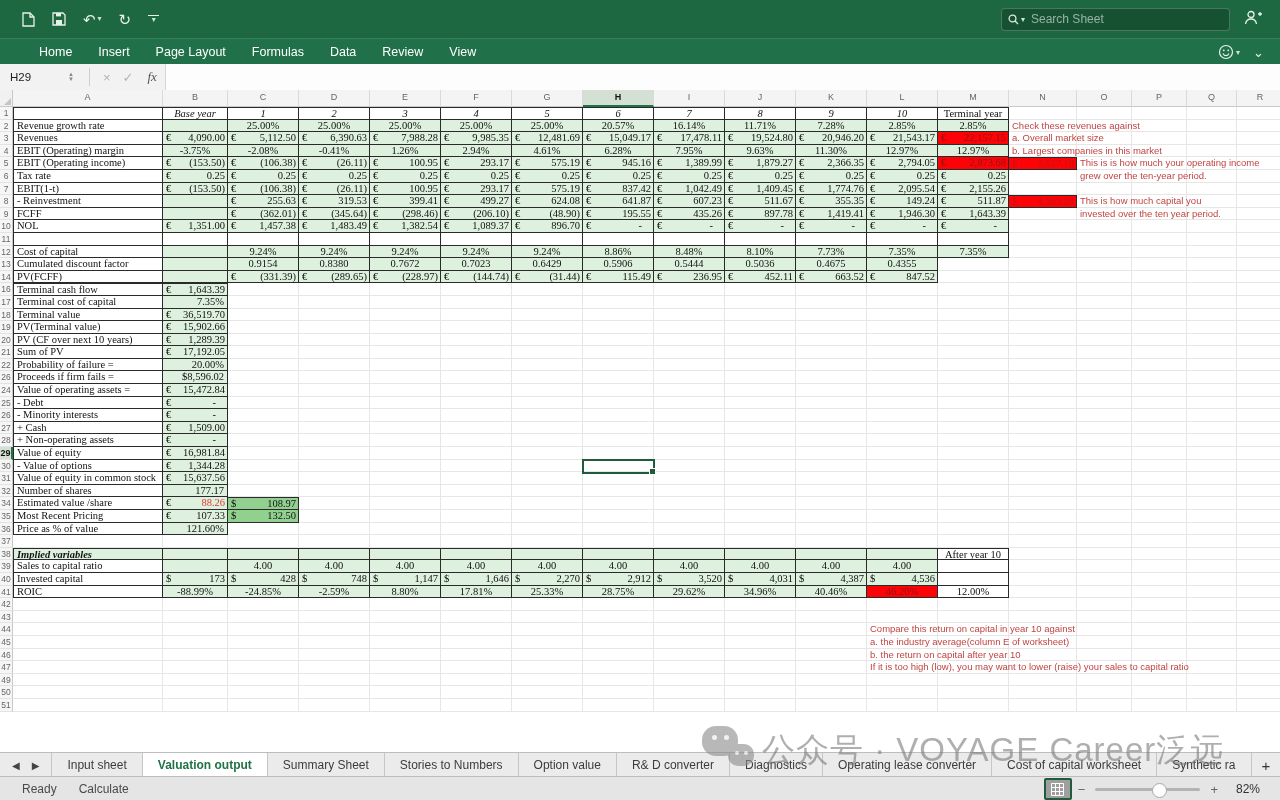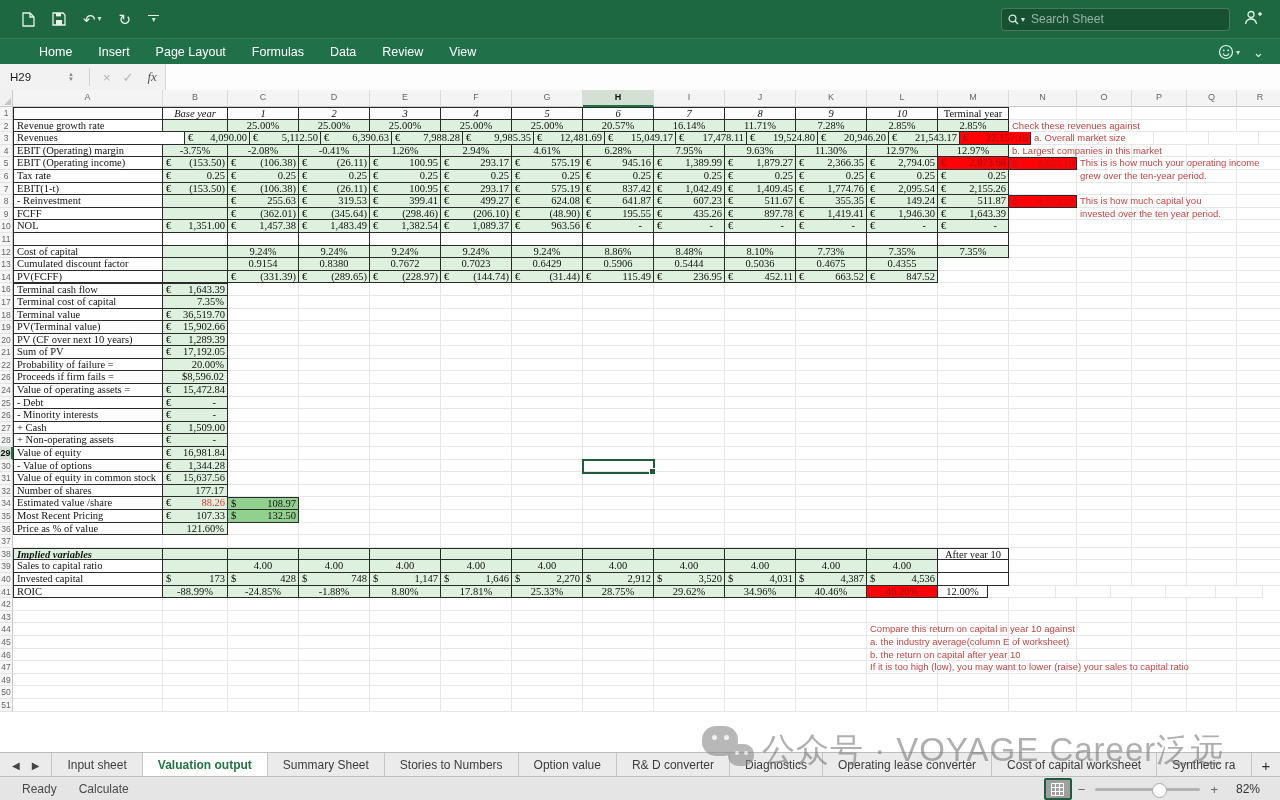--- a/index.html
+++ b/index.html
@@ -244,21 +244,21 @@
       <div class="c k-pct bd gbg" style="width: 71px;">2.85%</div>
       <div class="c k-pct bd gbg" style="width: 71px;">2.85%</div>
       <div class="c k-ann" style="width: 68px;">Check these revenues against</div>
       <div class="c e" style="width: 55px;"></div>
       <div class="c e" style="width: 55px;"></div>
       <div class="c e" style="width: 50px;"></div>
       <div class="c e" style="width: 47px;"></div>
     </div>
     <div class="rw">
       <div class="rn">3</div>
-      <div class="c k-lab bd" style="width: 172px; border-left: 1px solid rgb(42, 42, 42);">Revenues</div>
+      <div class="c k-lab bd" style="width: 150px; border-left: 1px solid rgb(42, 42, 42);">Revenues</div>
       <div class="c k-eur bd gbg acc" style="width: 65px;">
         <span class="sym">€</span>
         <span class="val">4,090.00</span>
       </div>
       <div class="c k-eur bd gbg acc" style="width: 71px;">
         <span class="sym">€</span>
         <span class="val">5,112.50</span>
       </div>
       <div class="c k-eur bd gbg acc" style="width: 71px;">
         <span class="sym">€</span>
@@ -630,21 +630,21 @@
       <div class="c k-eur bd gbg acc" style="width: 71px;">
         <span class="sym">€</span>
         <span class="val">1,382.54</span>
       </div>
       <div class="c k-eur bd gbg acc" style="width: 71px;">
         <span class="sym">€</span>
         <span class="val">1,089.37</span>
       </div>
       <div class="c k-eur bd gbg acc" style="width: 71px;">
         <span class="sym">€</span>
-        <span class="val">963.56</span>
+        <span class="val">896.70</span>
       </div>
       <div class="c k-eur bd gbg acc" style="width: 71px;">
         <span class="sym">€</span>
         <span class="val dash">-</span>
       </div>
       <div class="c k-eur bd gbg acc" style="width: 71px;">
         <span class="sym">€</span>
         <span class="val dash">-</span>
       </div>
       <div class="c k-eur bd gbg acc" style="width: 71px;">
@@ -1369,30 +1369,30 @@
       <div class="c e" style="width: 55px;"></div>
       <div class="c e" style="width: 55px;"></div>
       <div class="c e" style="width: 50px;"></div>
       <div class="c e" style="width: 47px;"></div>
     </div>
     <div class="rw">
       <div class="rn">41</div>
       <div class="c k-lab bd" style="width: 150px; border-left: 1px solid rgb(42, 42, 42);">ROIC</div>
       <div class="c k-pct bd gbg" style="width: 65px;">-88.99%</div>
       <div class="c k-pct bd gbg" style="width: 71px;">-24.85%</div>
-      <div class="c k-pct bd gbg" style="width: 71px;">-1.88%</div>
+      <div class="c k-pct bd gbg" style="width: 71px;">-2.59%</div>
       <div class="c k-pct bd gbg" style="width: 71px;">8.80%</div>
       <div class="c k-pct bd gbg" style="width: 71px;">17.81%</div>
       <div class="c k-pct bd gbg" style="width: 71px;">25.33%</div>
       <div class="c k-pct bd gbg" style="width: 71px;">28.75%</div>
       <div class="c k-pct bd gbg" style="width: 71px;">29.62%</div>
       <div class="c k-pct bd gbg" style="width: 71px;">34.96%</div>
       <div class="c k-pct bd gbg" style="width: 71px;">40.46%</div>
       <div class="c k-pct-red bd" style="width: 71px;">46.20%</div>
-      <div class="c k-pct-w bd" style="width: 50px;">12.00%</div>
+      <div class="c k-pct-w bd" style="width: 71px;">12.00%</div>
       <div class="c e" style="width: 68px;"></div>
       <div class="c e" style="width: 55px;"></div>
       <div class="c e" style="width: 55px;"></div>
       <div class="c e" style="width: 50px;"></div>
       <div class="c e" style="width: 47px;"></div>
     </div>
     <div class="rw">
       <div class="rn">42</div>
       <div class="c e" style="width: 150px;"></div>
       <div class="c e" style="width: 65px;"></div>

